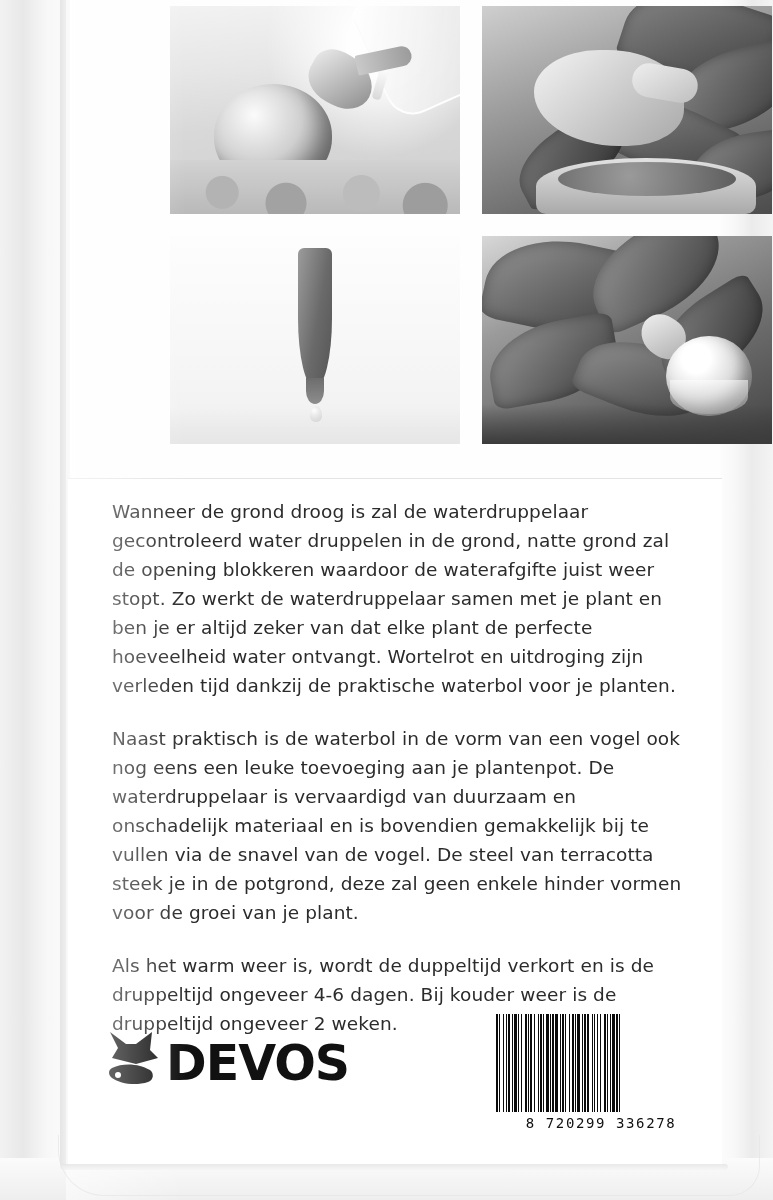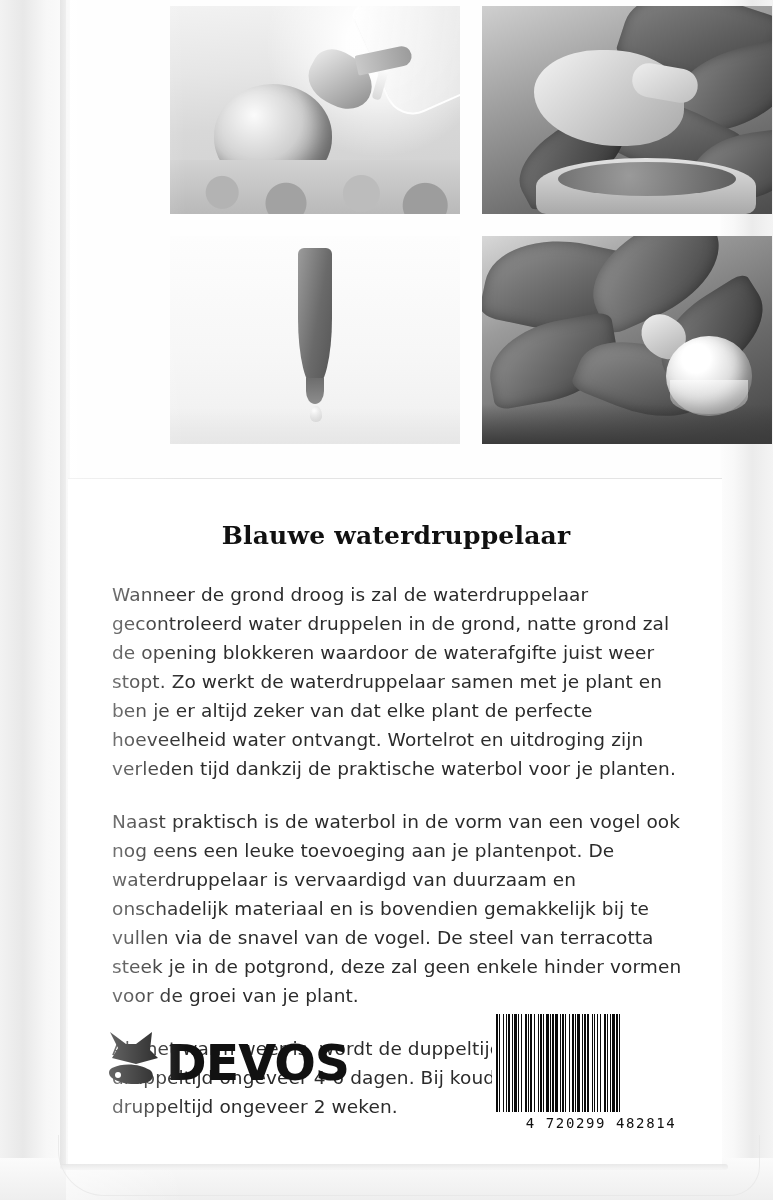--- a/index.html
+++ b/index.html
@@ -488,21 +488,20 @@
         <div class="bulb"></div>
         <div class="waterline"></div>
       </div>
 
     </div>
   </div>
 
   <div class="label-card">
     <div class="label-inner">
 
-      <div class="title">Blauwe waterdruppelaar</div>
 
       <div class="body-text">
         <p>Wanneer de grond droog is zal de waterdruppelaar gecontroleerd water druppelen in de grond, natte grond zal de opening blokkeren waardoor de waterafgifte juist weer stopt. Zo werkt de waterdruppelaar samen met je plant en ben je er altijd zeker van dat elke plant de perfecte hoeveelheid water ontvangt. Wortelrot en uitdroging zijn verleden tijd dankzij de praktische waterbol voor je planten.</p>
         <p>Naast praktisch is de waterbol in de vorm van een vogel ook nog eens een leuke toevoeging aan je plantenpot. De waterdruppelaar is vervaardigd van duurzaam en onschadelijk materiaal en is bovendien gemakkelijk bij te vullen via de snavel van de vogel. De steel van terracotta steek je in de potgrond, deze zal geen enkele hinder vormen voor de groei van je plant.</p>
         <p>Als het warm weer is, wordt de duppeltijd verkort en is de druppeltijd ongeveer 4-6 dagen. Bij kouder weer is de druppeltijd ongeveer 2 weken.</p>
       </div>
 
     </div>
   </div>
 
@@ -595,21 +594,21 @@
           <i style="width: 2px; background: transparent;"></i>
           <i style="width: 1px;"></i>
           <i style="width: 1px; background: transparent;"></i>
           <i style="width: 3px;"></i>
           <i style="width: 1px; background: transparent;"></i>
           <i style="width: 2px;"></i>
           <i style="width: 1px; background: transparent;"></i>
           <i style="width: 1px;"></i>
           <i style="width: 2px; background: transparent;"></i>
         </div>
-      <div class="barcode-number">4 720299 482814</div>
+      <div class="barcode-number">8 720299 336278</div>
     </div>
 
   </div>
 
   <div class="gloss"></div>
   <div class="bag-bottom-seam"></div>
   <div class="bag-corner-round"></div>
 </div>
 
 </body></html>

